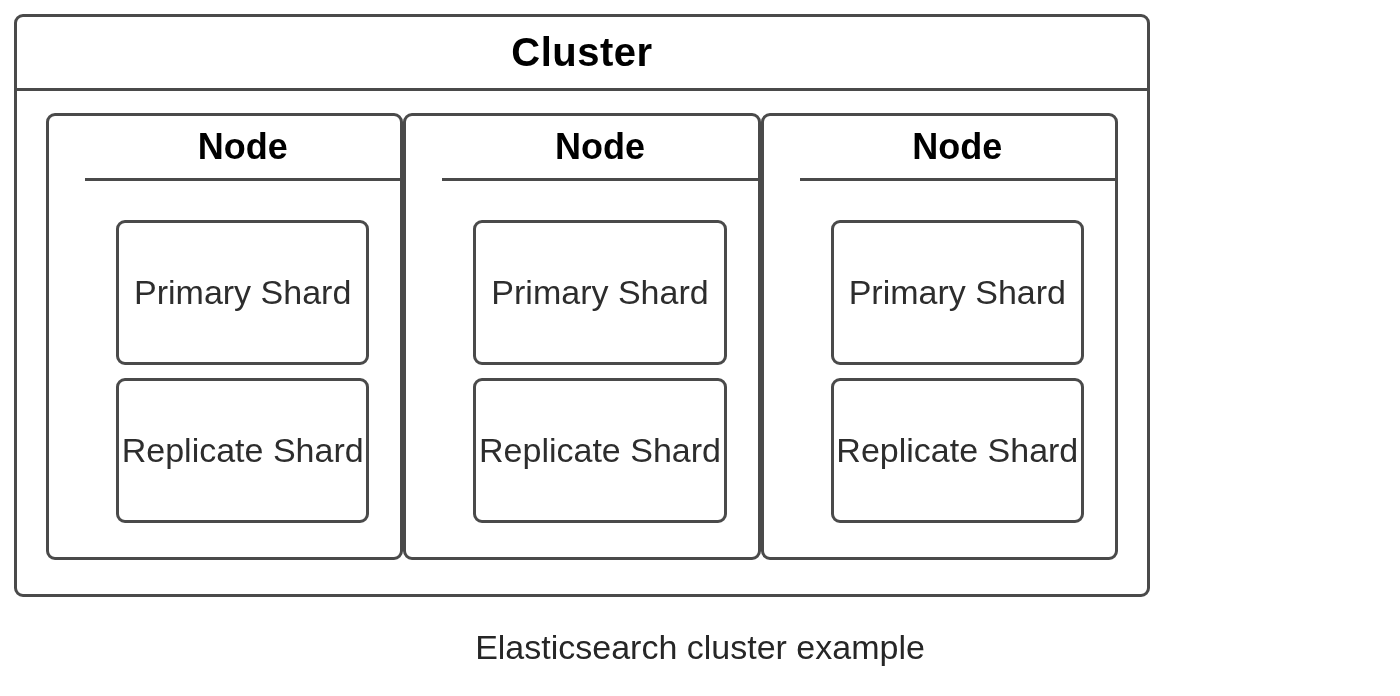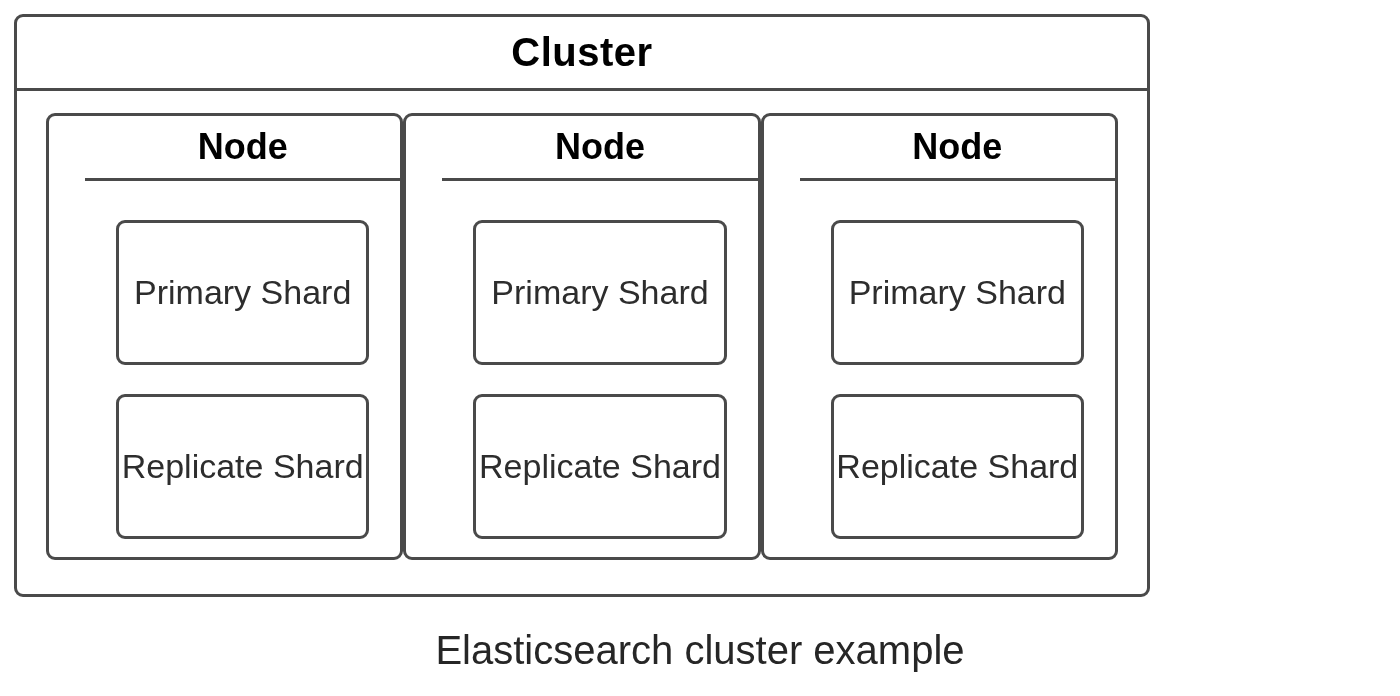--- a/index.html
+++ b/index.html
@@ -64,21 +64,21 @@
     justify-content: center;
   }
   .node-title {
     font-size: 36px;
     font-weight: bold;
     color: #000000;
   }
   .node-body {
     display: flex;
     flex-direction: column;
-    gap: 29px;
+    gap: 13px;
     padding: 39px 31px 0 31px;
   }
 
   
   .shard {
     height: 145px;
     box-sizing: border-box;
     border: 3px solid #4a4a4a;
     border-radius: 9px;
     background: #ffffff;
@@ -92,21 +92,21 @@
     color: #2d2d2d;
   }
 
   
   .caption {
     position: absolute;
     left: 0;
     top: 628px;
     width: 100%;
     text-align: center;
-    font-size: 40px;
+    font-size: 34px;
     font-weight: 400;
     color: #262626;
   }
 </style>
 </head>
 <body>
 
 <div class="cluster">
   <div class="cluster-header">
     <span class="cluster-title">Cluster</span>

